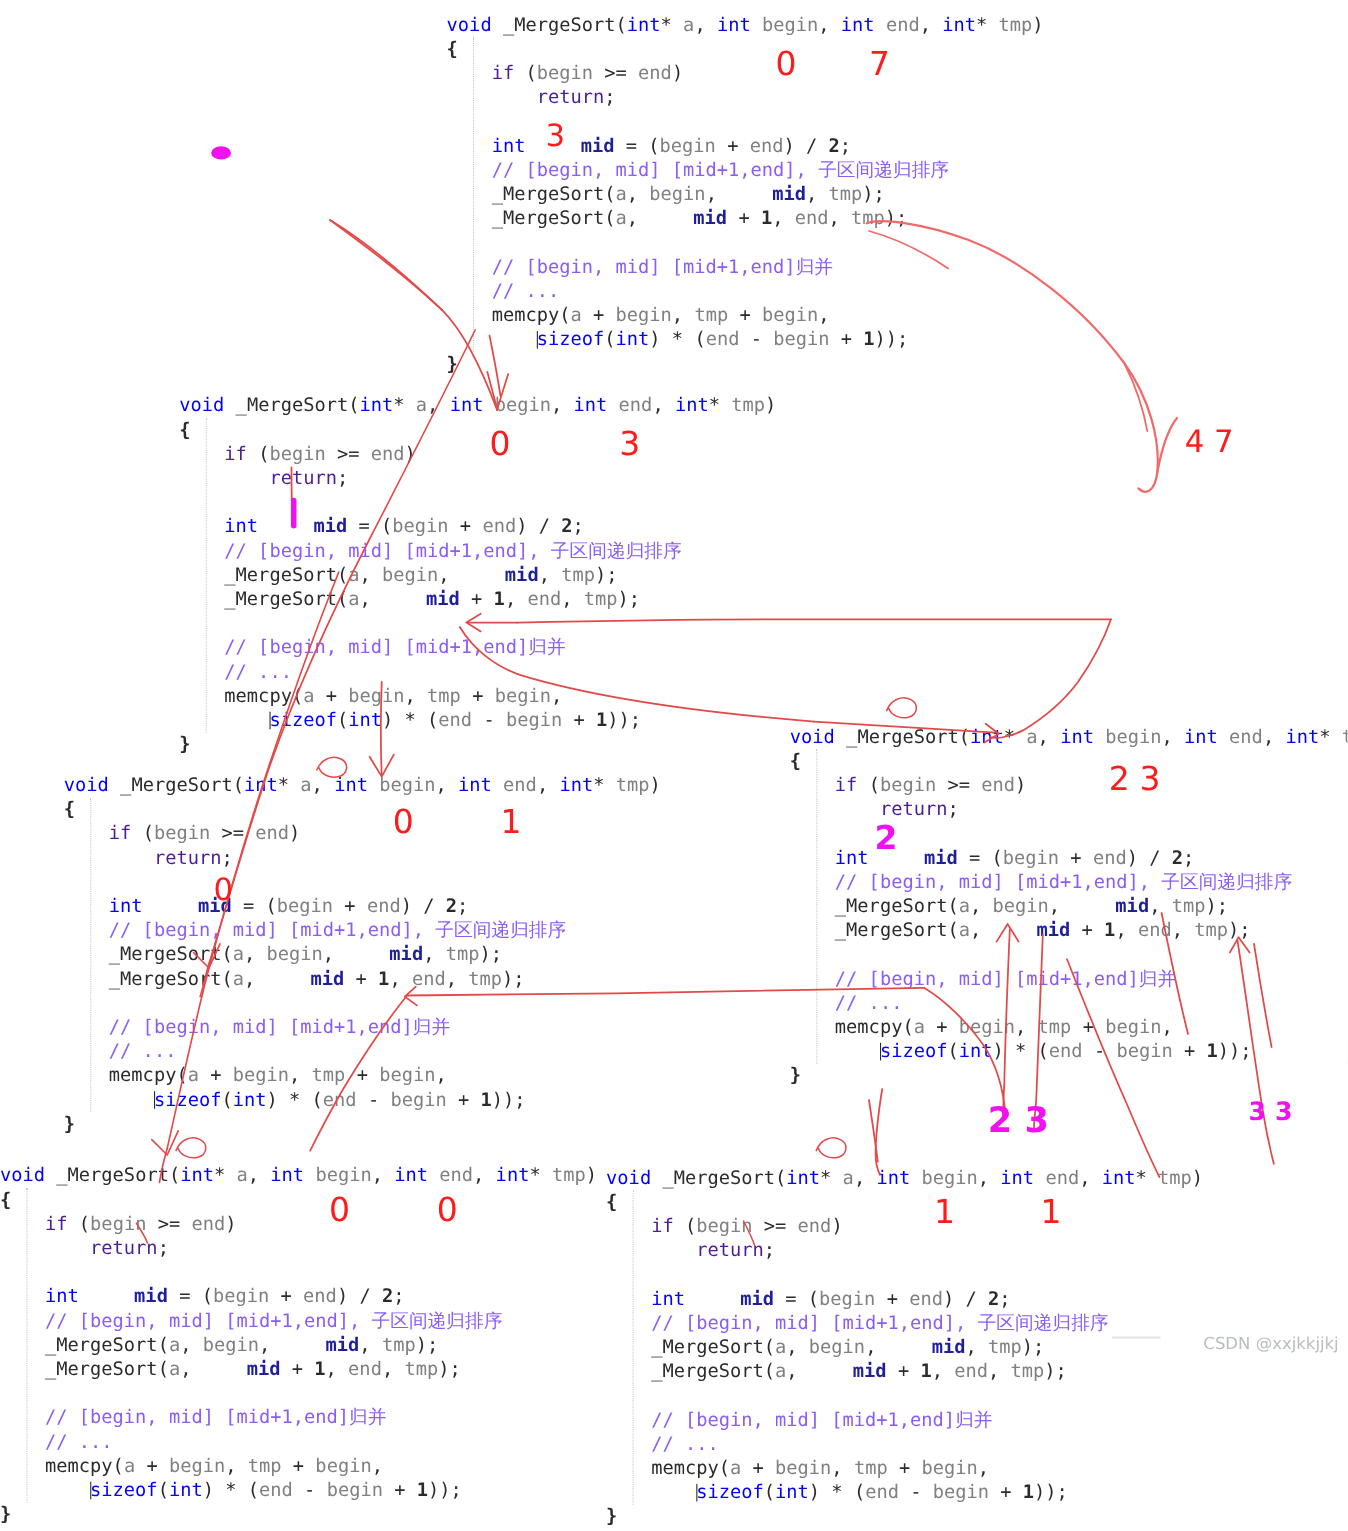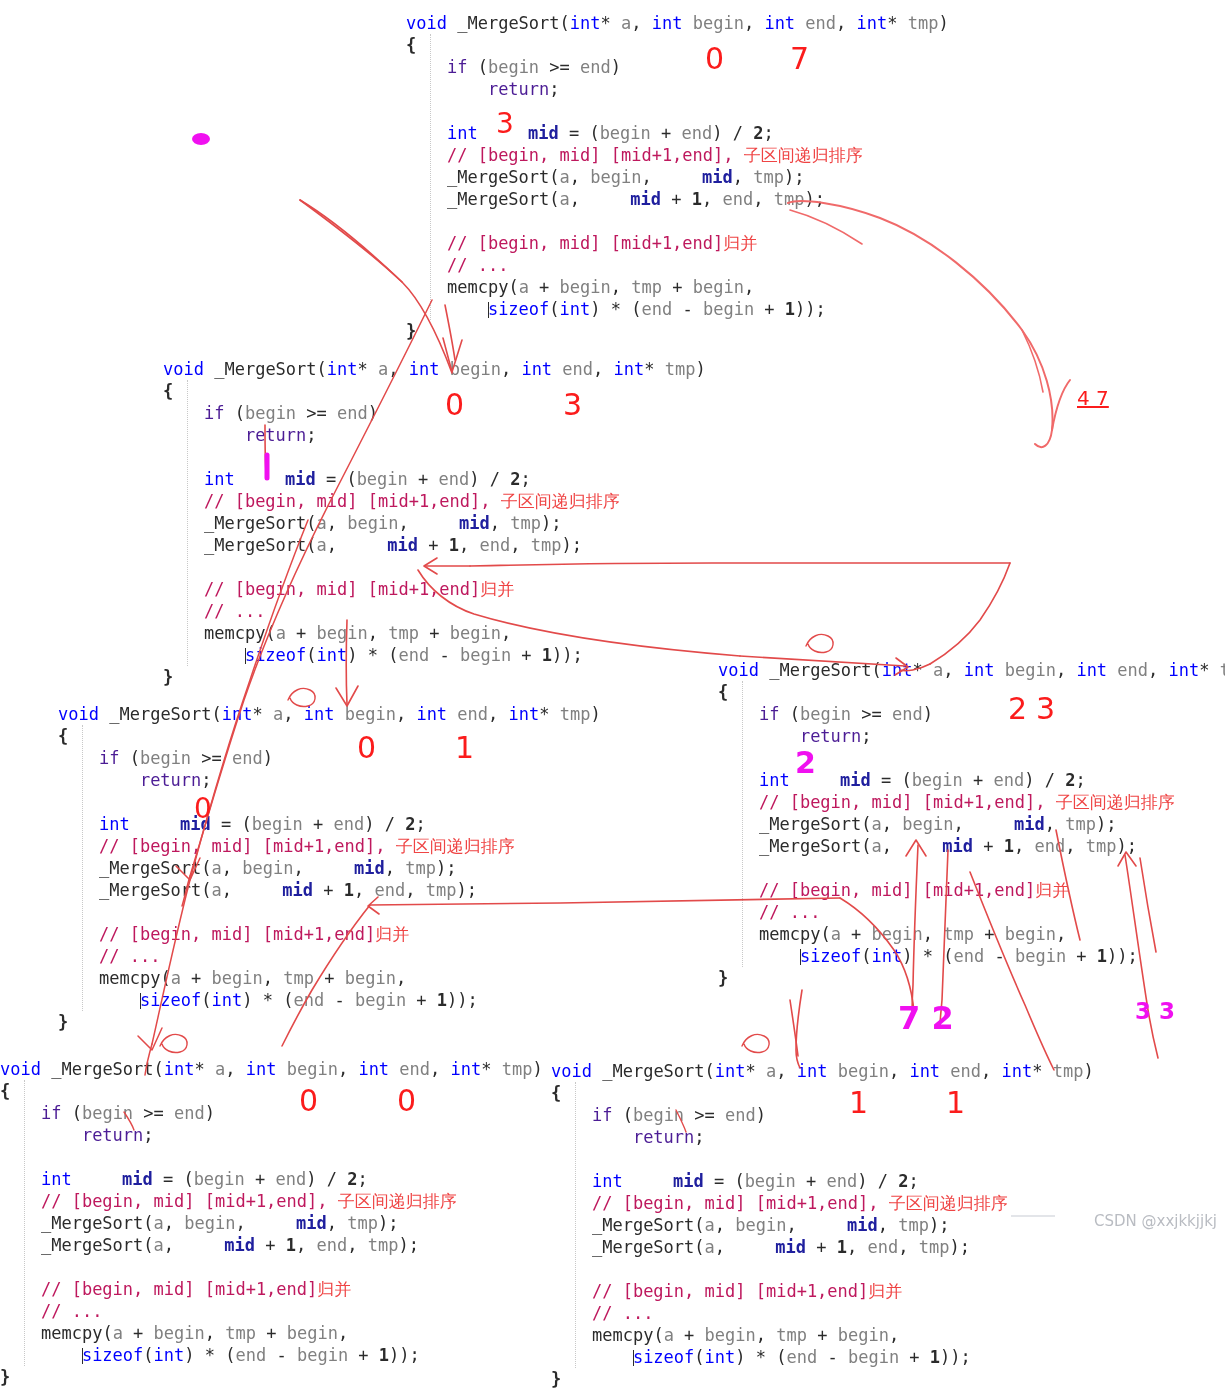--- a/index.html
+++ b/index.html
@@ -33,22 +33,22 @@
     border-left: 1px dotted #c8c8c8;
   }
   
   .kw   { color: #0000ff; }           
   .ctl  { color: #4c1d95; }           
   .fn   { color: #2b2b2b; }           
   .id   { color: #808080; }           
   .idb  { color: #1f1f9e; font-weight: bold; margin-left: 40px; }  
   .num  { color: #2b2b2b; font-weight: bold; }
   .pun  { color: #2b2b2b; }
-  .cmt  { color: #be185d; }
-  .cmtc { color: #ef4444; }
+  .cmt  { color: #8b5cf6; }
+  .cmtc { color: #8b5cf6; }
   .brace{ color: #2b2b2b; font-weight: bold; }
   .hl-line {
     position: absolute;
     left: 0;
     height: 22px;
     background: #eef1f7;
     border-top: 1px solid #e1e5ee;
     border-bottom: 1px solid #e1e5ee;
     z-index: -1;
   }
@@ -206,21 +206,21 @@
       <div class="ann ann-red" style="left: 563px; top: 390px; font-size: 30px;">3</div>
       <div class="ann ann-red" style="left: 357px; top: 733px; font-size: 30px;">0</div>
       <div class="ann ann-red" style="left: 455px; top: 733px; font-size: 30px;">1</div>
       <div class="ann ann-red" style="left: 194px; top: 795px; font-size: 28px;">0</div>
       <div class="ann ann-red" style="left: 1008px; top: 694px; font-size: 30px;">2</div>
       <div class="ann ann-red" style="left: 1036px; top: 694px; font-size: 30px;">3</div>
       <div class="ann ann-red" style="left: 299px; top: 1086px; font-size: 30px;">0</div>
       <div class="ann ann-red" style="left: 397px; top: 1086px; font-size: 30px;">0</div>
       <div class="ann ann-red" style="left: 849px; top: 1088px; font-size: 30px;">1</div>
       <div class="ann ann-red" style="left: 946px; top: 1088px; font-size: 30px;">1</div>
-      <div class="ann ann-red" style="left: 1077px; top: 388px; font-size: 20px; text-decoration: underline;">4 7</div>
+      <div class="ann ann-red" style="left: 1077px; top: 388px; font-size: 28px;">4 7</div>
       <div class="ann ann-mag" style="left: 795px; top: 748px; font-size: 30px;">2</div>
-      <div class="ann ann-mag" style="left: 898px; top: 1002px; font-size: 32px;">7 2</div>
+      <div class="ann ann-mag" style="left: 898px; top: 1002px; font-size: 32px;">2 3</div>
       <div class="ann ann-mag" style="left: 1135px; top: 1000px; font-size: 23px;">3 3</div>
     </div>
 
   <div class="wm-rule"></div>
   <div class="watermark">CSDN @xxjkkjjkj</div>
 </div>
 
 </body></html>

